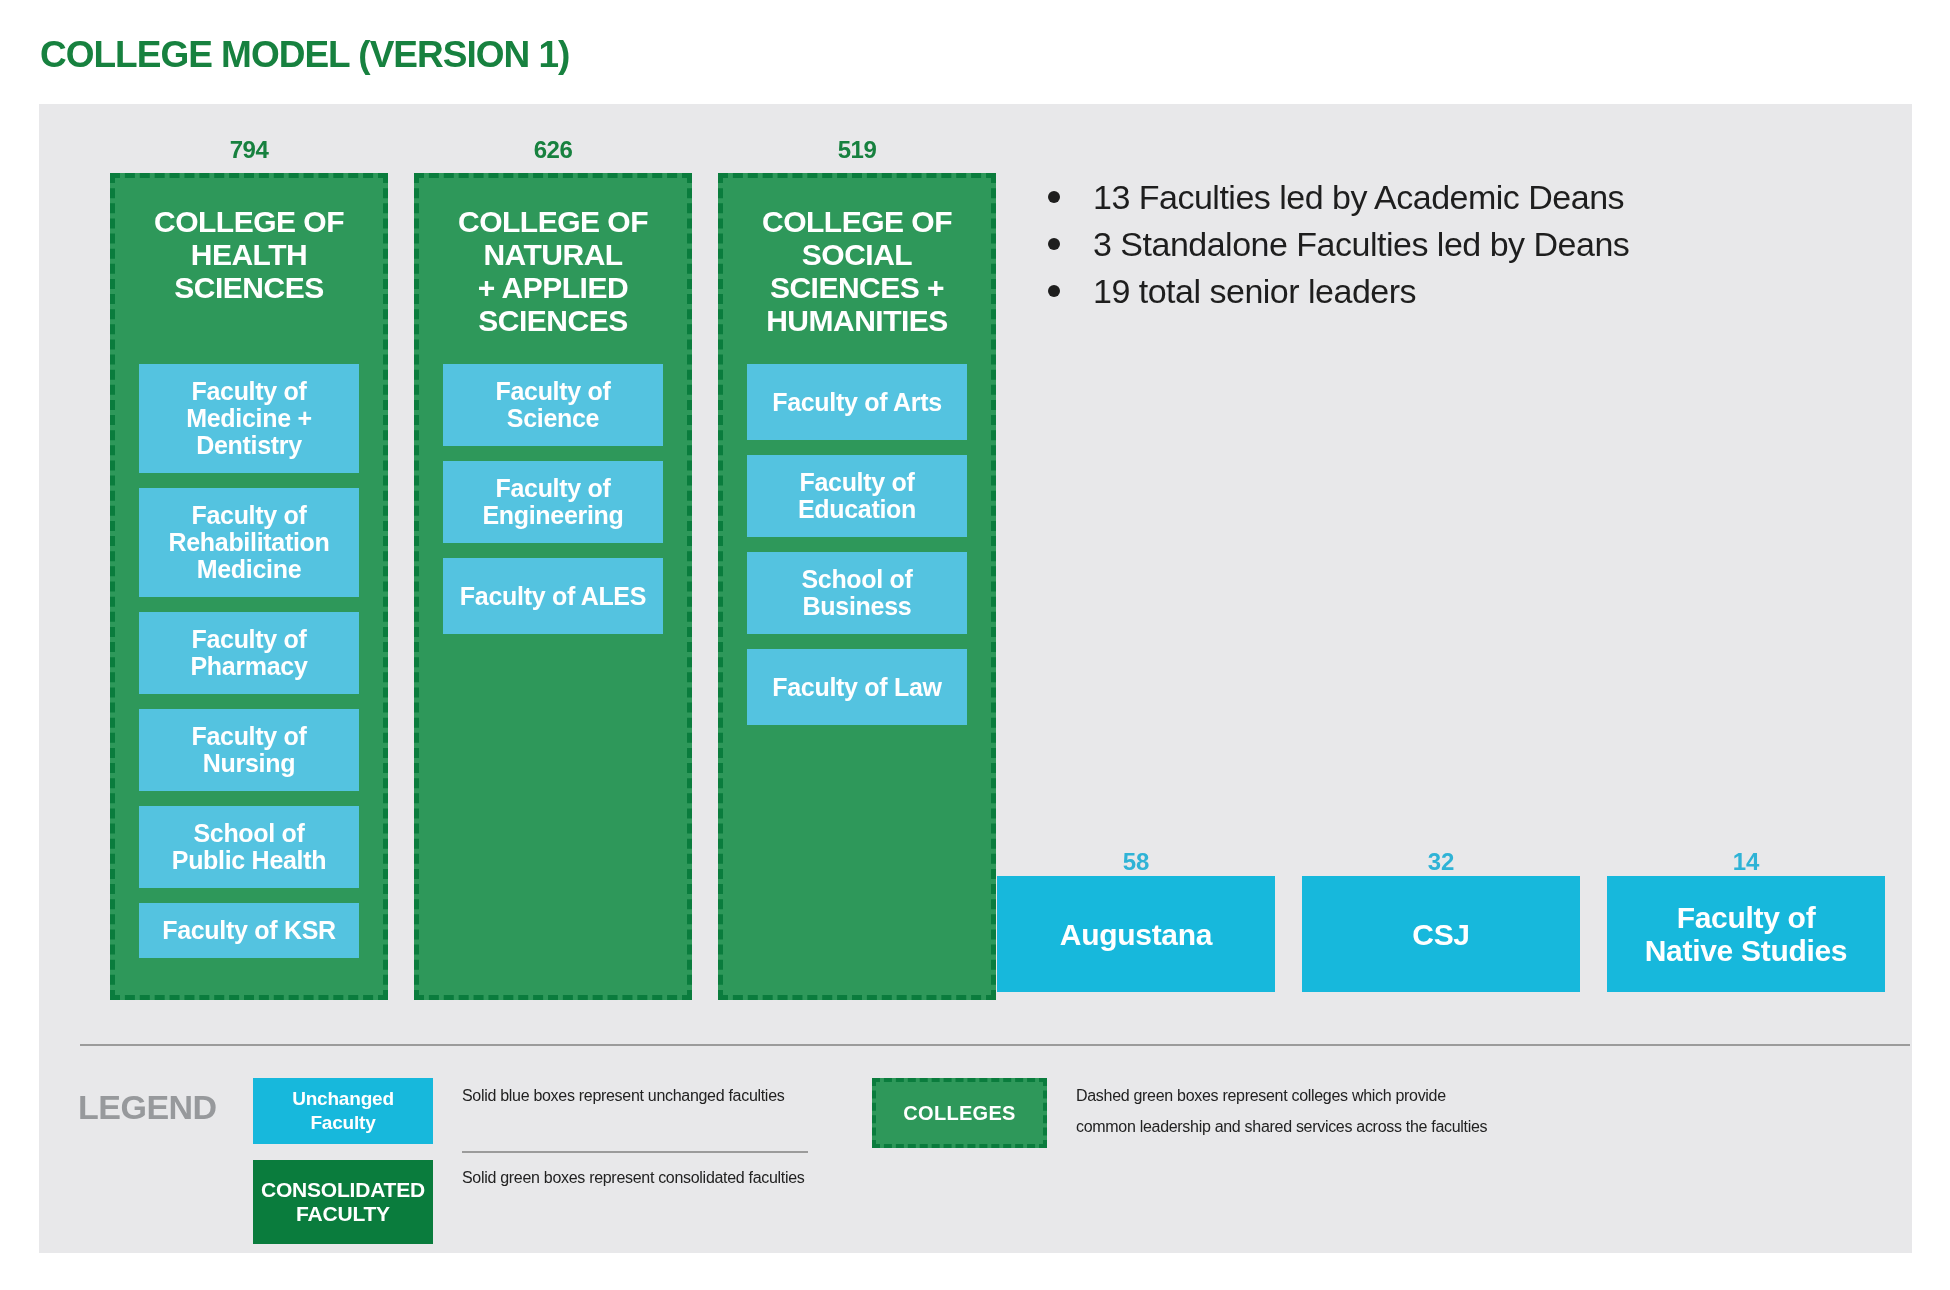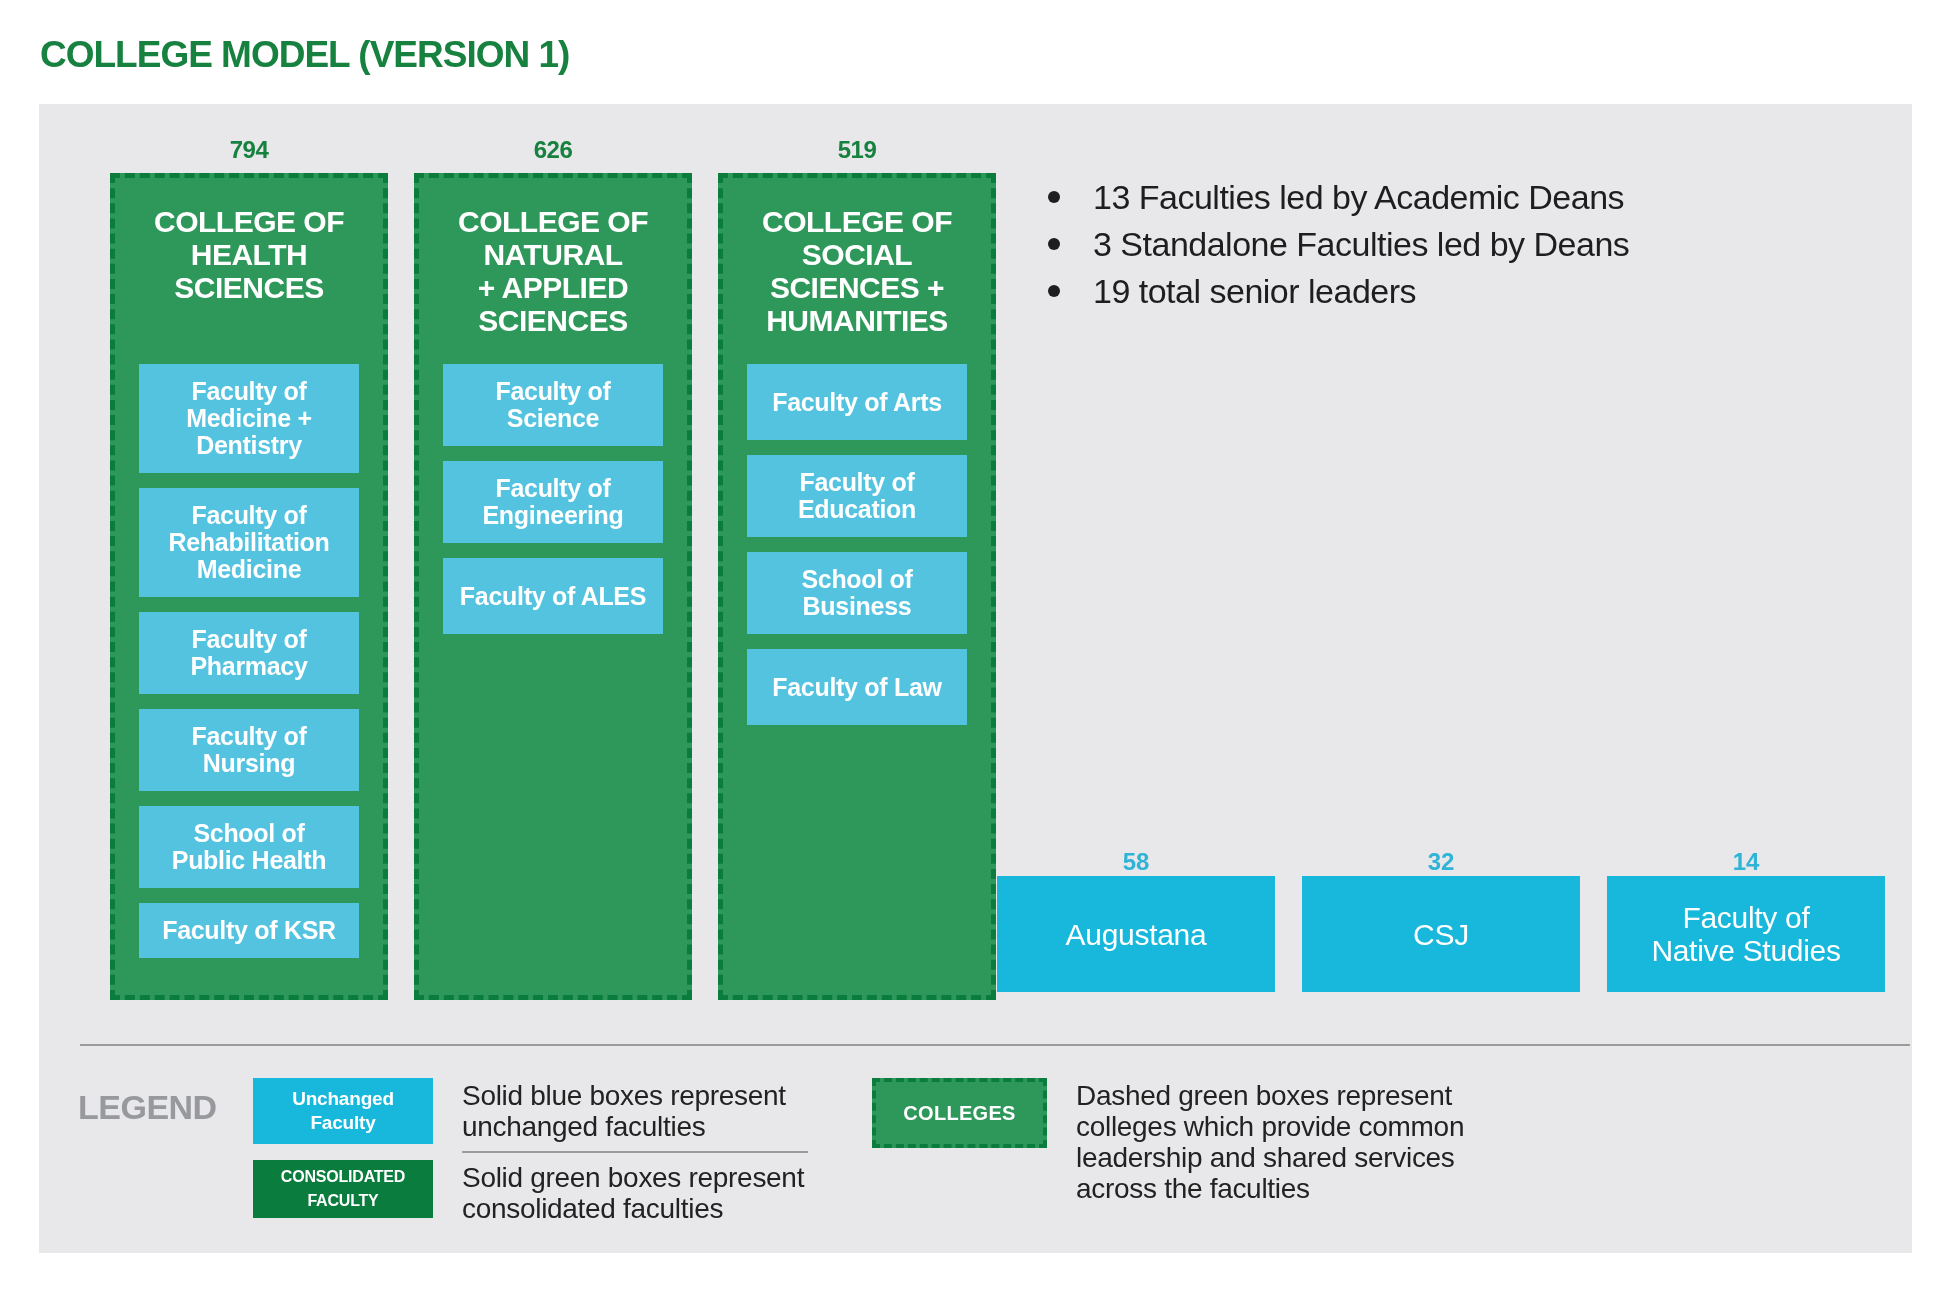--- a/index.html
+++ b/index.html
@@ -47,41 +47,41 @@
   .bullet-item{font-size:34px;line-height:34px;margin-bottom:13px;color:var(--text-dark);
     letter-spacing:-0.5px;display:flex;align-items:center;}
   .bullet-item::before{content:"";flex:none;width:12px;height:12px;border-radius:50%;
     background:var(--text-dark);margin-right:33px;}
 
   
   .standalone-row{position:absolute;left:997px;top:838px;display:flex;gap:27px;}
   .standalone-cell{width:278px;display:flex;flex-direction:column;}
   .standalone-count{height:38px;display:flex;align-items:flex-end;justify-content:center;
     padding-bottom:0;font-size:24px;font-weight:bold;color:var(--cyan-count);}
-  .standalone-box{height:116px;background:var(--cyan-solid);color:#fff;font-weight:normal;
+  .standalone-box{height:116px;background:var(--cyan-solid);color:#fff;font-weight:bold;
     font-size:30px;line-height:33px;letter-spacing:-0.3px;text-align:center;
     display:flex;align-items:center;justify-content:center;white-space:pre-line;}
 
   
   .legend-separator{position:absolute;left:80px;top:1044px;width:1830px;height:2px;
     background:var(--line-gray);}
   .legend{position:absolute;left:78px;top:1078px;display:flex;}
   .legend-heading{font-size:34px;font-weight:bold;color:var(--legend-gray);
     letter-spacing:-0.5px;width:145px;margin-top:10px;}
   .legend-col-a{width:555px;margin-left:30px;}
   .legend-col-b{margin-left:64px;}
   .legend-item{display:flex;}
   .legend-swatch{flex:none;width:180px;color:#fff;font-weight:bold;text-align:center;
     display:flex;align-items:center;justify-content:center;white-space:pre-line;
     letter-spacing:-0.2px;}
   .swatch-solid-blue{height:66px;background:var(--cyan-solid);font-size:19px;line-height:24px;}
-  .swatch-solid-green{height:58px;background:var(--green-border);font-size:16px;line-height:24px;}
+  .swatch-solid-green{height:84px;background:var(--green-border);font-size:21px;line-height:24px;}
   .swatch-dashed-green{width:175px;height:70px;background:var(--green-fill);
     border:4px dashed var(--green-border);font-size:20px;letter-spacing:0.3px;}
-  .legend-description{margin-left:29px;margin-top:2px;font-size:28px;line-height:31px;
+  .legend-description{margin-left:29px;margin-top:2px;font-size:16px;line-height:31px;
     color:#222;letter-spacing:-0.3px;}
   .legend-col-a .legend-description{width:346px;}
   .legend-col-b .legend-description{width:420px;}
   .legend-divider{width:346px;height:2px;background:var(--line-gray);
     margin:7px 0 7px 209px;}
 </style>
 </head>
 <body>
 
 <div class="canvas">

